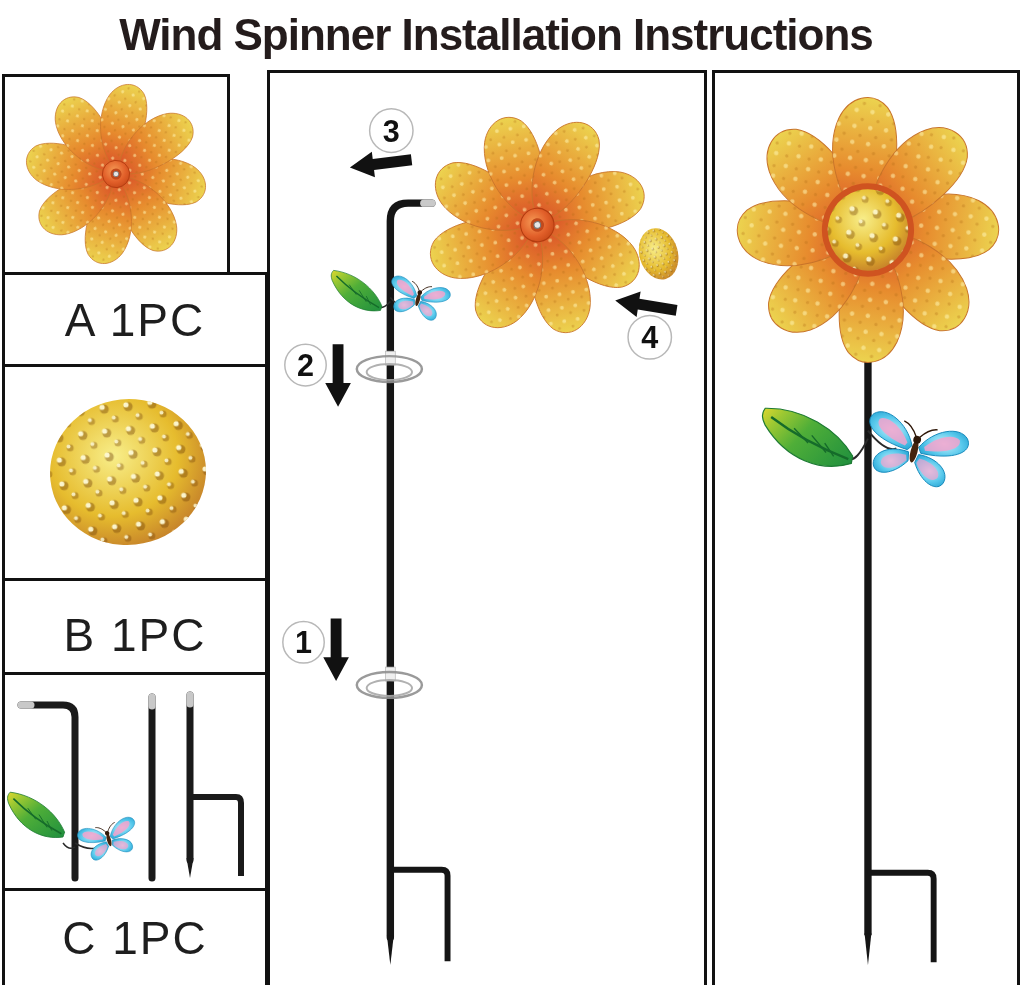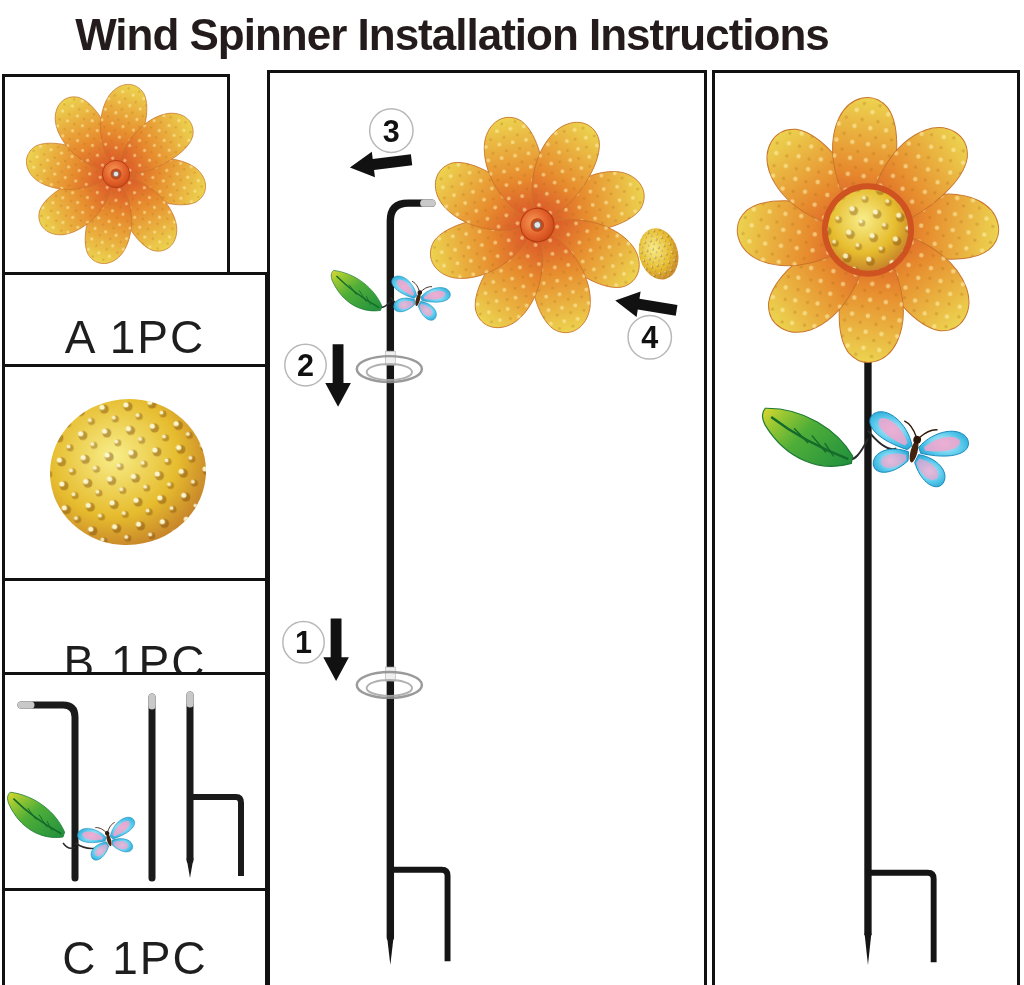--- a/index.html
+++ b/index.html
@@ -1,22 +1,22 @@
 <!DOCTYPE html>
 <html><head>
 <meta charset="utf-8">
 <style>
   html,body{margin:0;padding:0;background:#ffffff;}
   #screen{position:relative;width:1024px;height:985px;background:#ffffff;overflow:hidden;
           font-family:"Liberation Sans",sans-serif;}
   .title{position:absolute;left:0;top:0;width:904px;height:70px;display:flex;
          align-items:center;justify-content:center;font-size:44px;font-weight:700;
-         color:#241c1c;letter-spacing:-1px;white-space:nowrap;}
+         color:#241c1c;letter-spacing:-1px;white-space:nowrap;padding-left:44px;}
   .box{position:absolute;border:3px solid #111;background:#fff;box-sizing:border-box;}
-  .label-box{display:flex;align-items:flex-end;justify-content:center;}
+  .label-box{display:flex;align-items:center;justify-content:center;}
   .label-box span{font-size:46px;color:#1e1e1e;letter-spacing:2px;}
   .img-box{display:flex;align-items:center;justify-content:center;}
   .panel{position:absolute;border:3px solid #111;border-bottom:none;background:#fff;box-sizing:border-box;}
   svg{display:block;}
   .no-bottom{border-bottom:none;}
 </style>
 </head>
 <body>
 
 <div id="screen">

